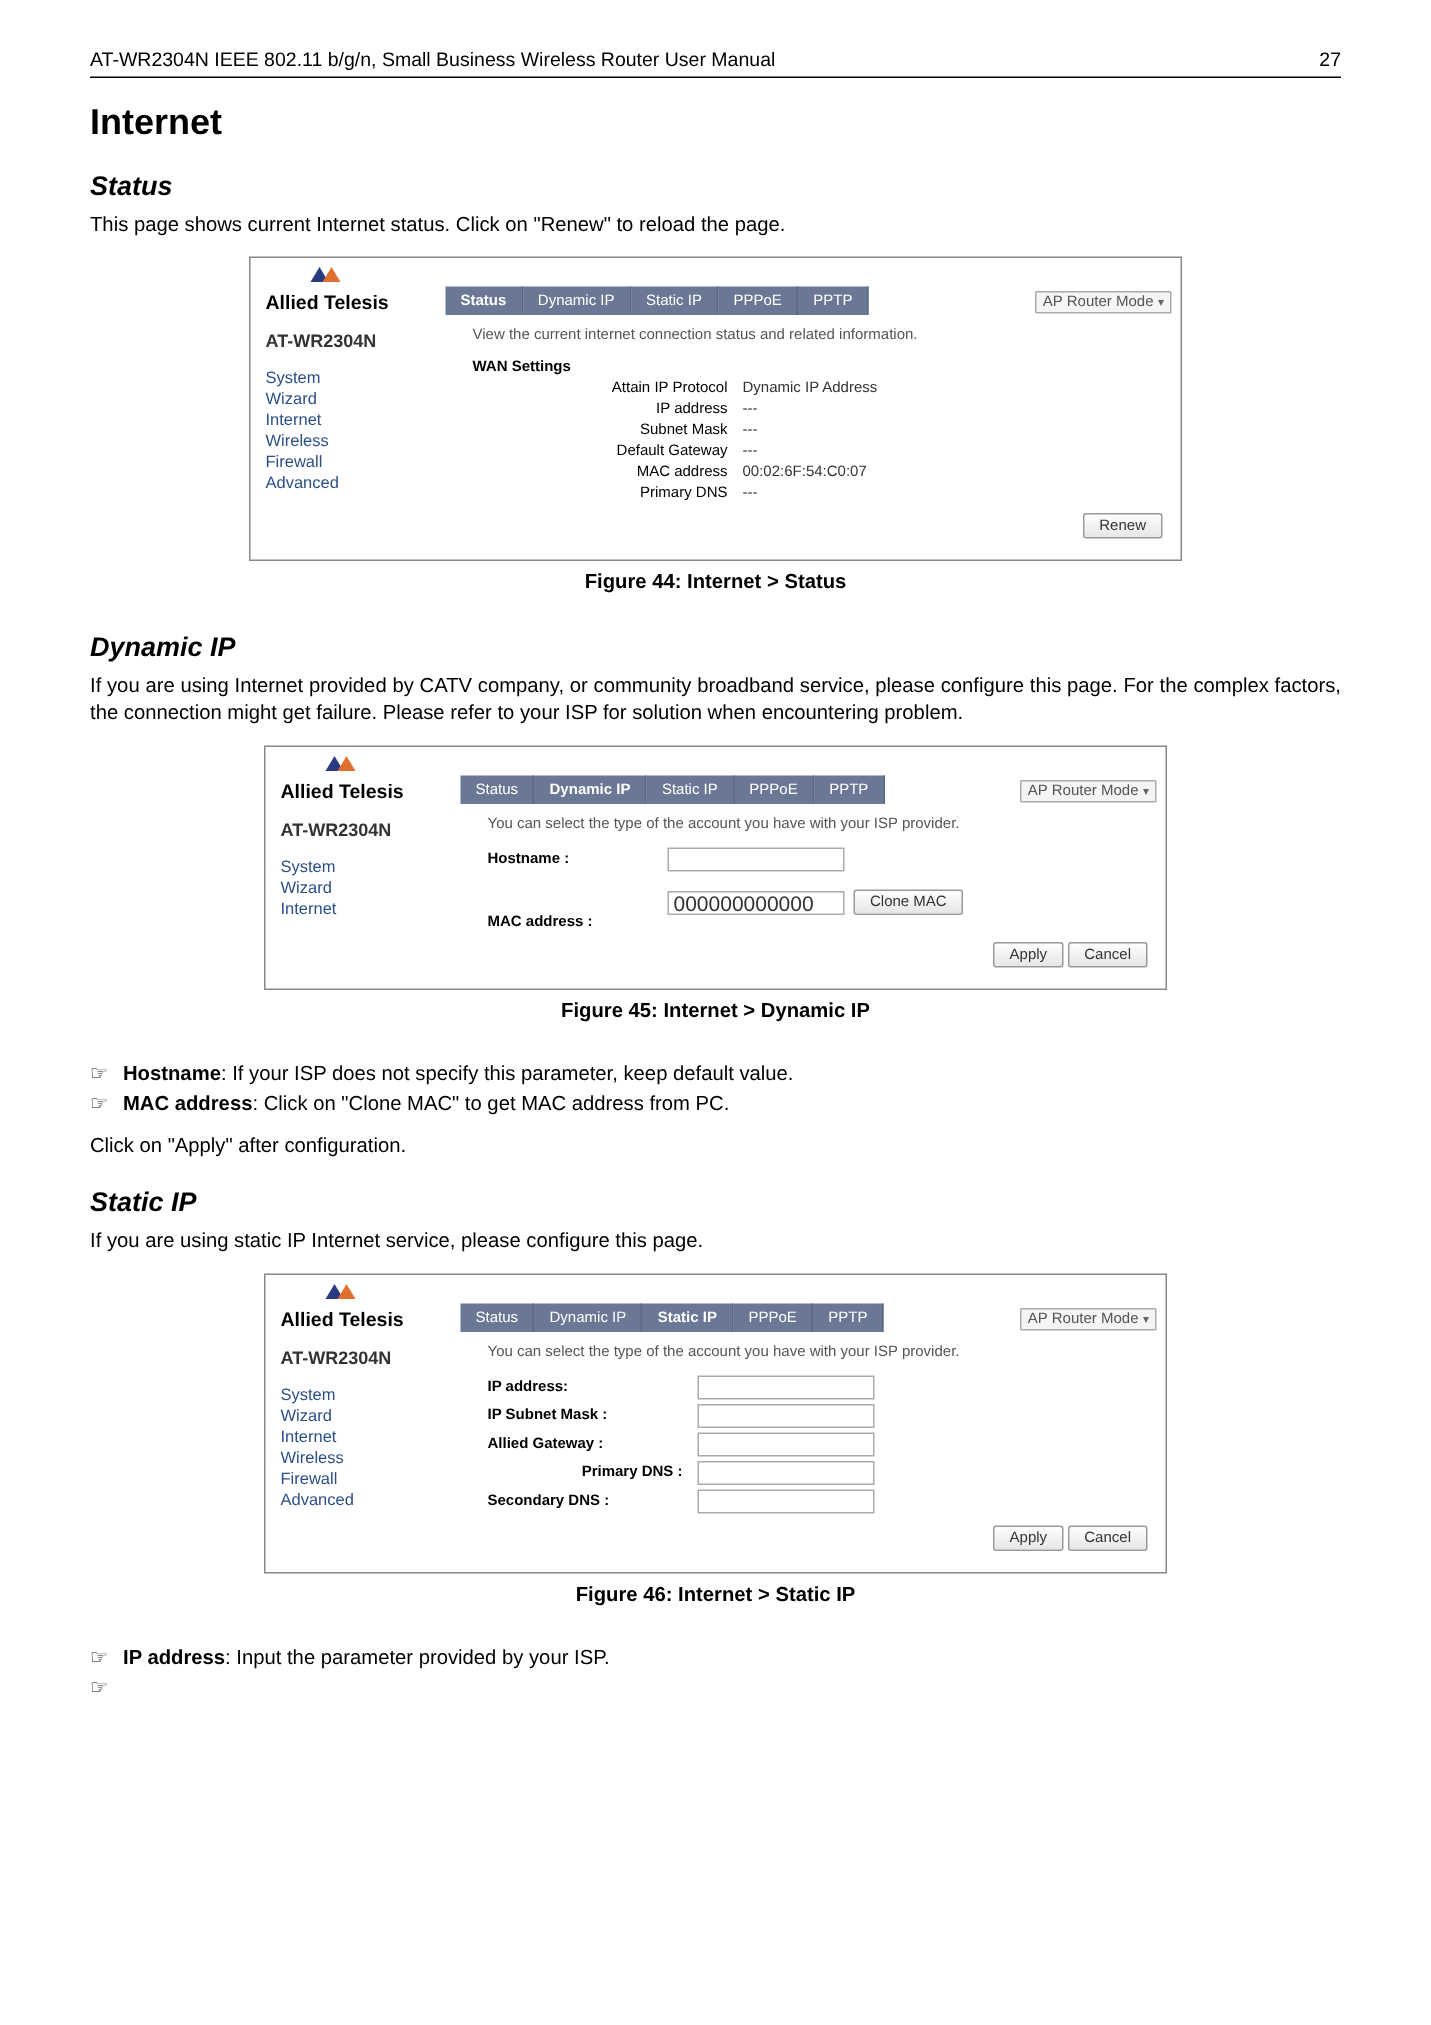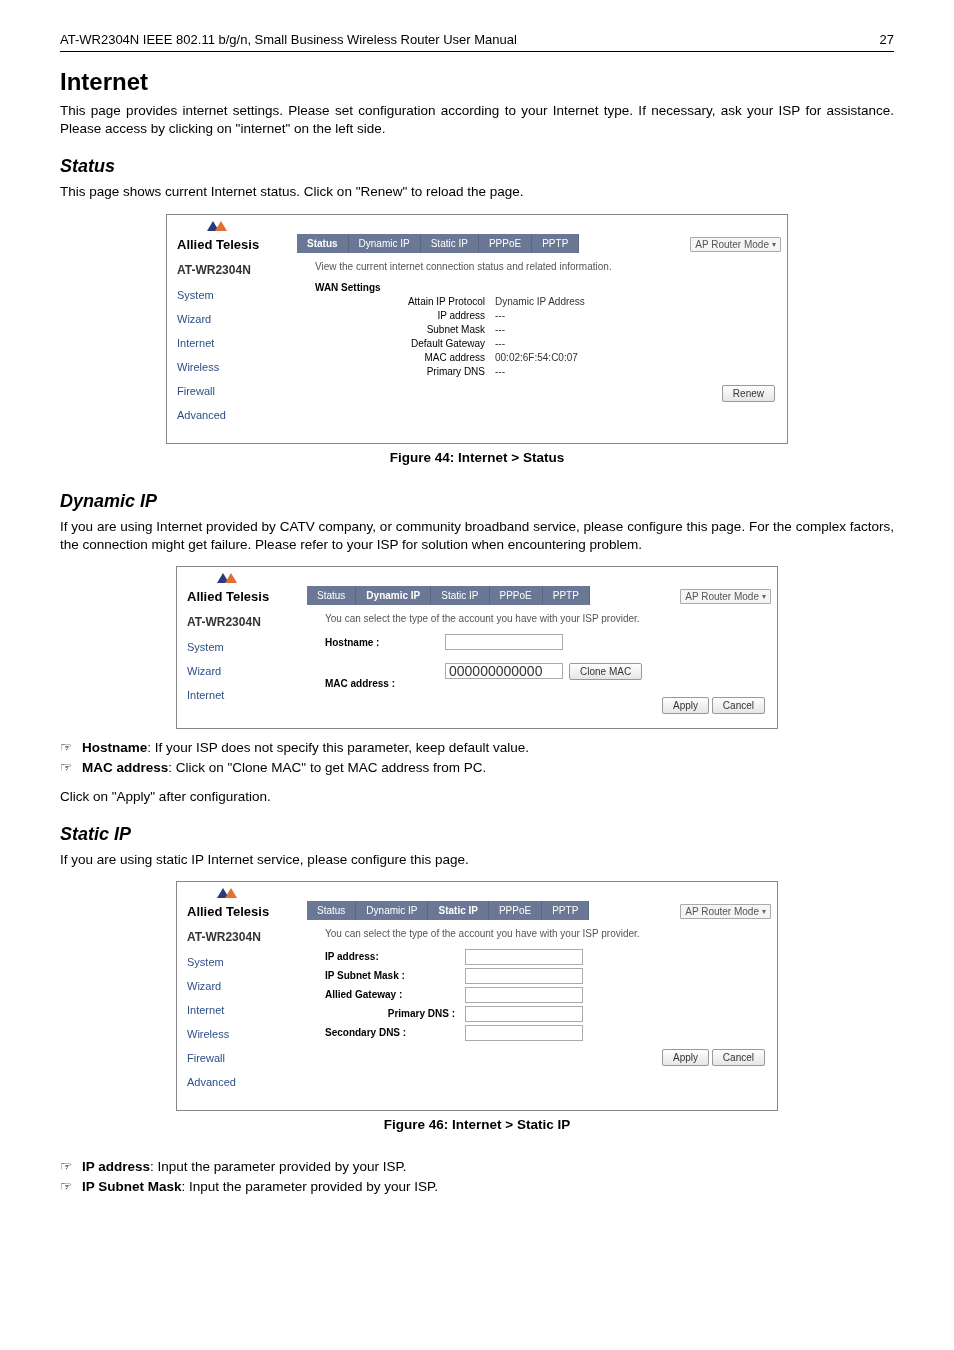--- a/index.html
+++ b/index.html
@@ -119,21 +119,21 @@
   }
   .model {
     font-size: 12px;
     font-weight: bold;
     color: #333;
     margin: 4px 0 12px 0;
   }
   .navlink {
     font-size: 11px;
     color: #2b4f86;
-    margin: 12px 0;
+    margin: 2px 0;
     cursor: pointer;
   }
   .content {
     flex: 1;
     font-size: 10px;
     padding: 8px 12px 14px 8px;
     min-width: 360px;
   }
   .hint {
     font-size: 10px;
@@ -198,21 +198,20 @@
 </head>
 <body>
 
 <div class="page">
   <div class="header-line">
     <span>AT-WR2304N IEEE 802.11 b/g/n, Small Business Wireless Router User Manual</span>
     <span>27</span>
   </div>
 
   <h1 class="section indent">Internet</h1>
-  <p class="body indent">This page provides internet settings. Please set configuration according to your Internet type. If necessary, ask your ISP for assistance. Please access by clicking on "internet" on the left side.</p>
 
   <h2 class="subsection indent">Status</h2>
   <p class="body indent">This page shows current Internet status. Click on "Renew" to reload the page.</p>
 
   <div class="fig-wrap">
     <div class="router-box" style="width:620px;">
       <div class="rb-header">
         <div class="logo-row">
           <svg class="logo-mark" viewBox="0 0 24 14">
               <polygon points="1,12 7,2 13,12" fill="#2a3a80"></polygon>
@@ -324,20 +323,21 @@
               </div>
             </div>
           <div class="btns-right">
             <span class="btn">Apply</span>
             <span class="btn">Cancel</span>
           </div>
         </div>
       </div>
     </div>
   </div>
+  <div class="figure-caption">Figure 45: Internet &gt; Dynamic IP</div>
 
   <div class="bullet-list indent">
     <div class="li">
         <span class="hand">☞</span>
         <span><b>Hostname</b><span>: If your ISP does not specify this parameter, keep default value.</span></span>
       </div>
     <div class="li">
         <span class="hand">☞</span>
         <span><b>MAC address</b><span>: Click on "Clone MAC" to get MAC address from PC.</span></span>
       </div>
@@ -420,17 +420,16 @@
   </div>
   <div class="figure-caption">Figure 46: Internet &gt; Static IP</div>
 
   <div class="bullet-list indent">
     <div class="li">
         <span class="hand">☞</span>
         <span><b>IP address</b><span>: Input the parameter provided by your ISP.</span></span>
       </div>
     <div class="li">
         <span class="hand">☞</span>
-        <span><b>IP Subnet Mask</b><span>: Input the parameter provided by your ISP.</span></span>
       </div>
   </div>
 
 </div>
 
 </body></html>

